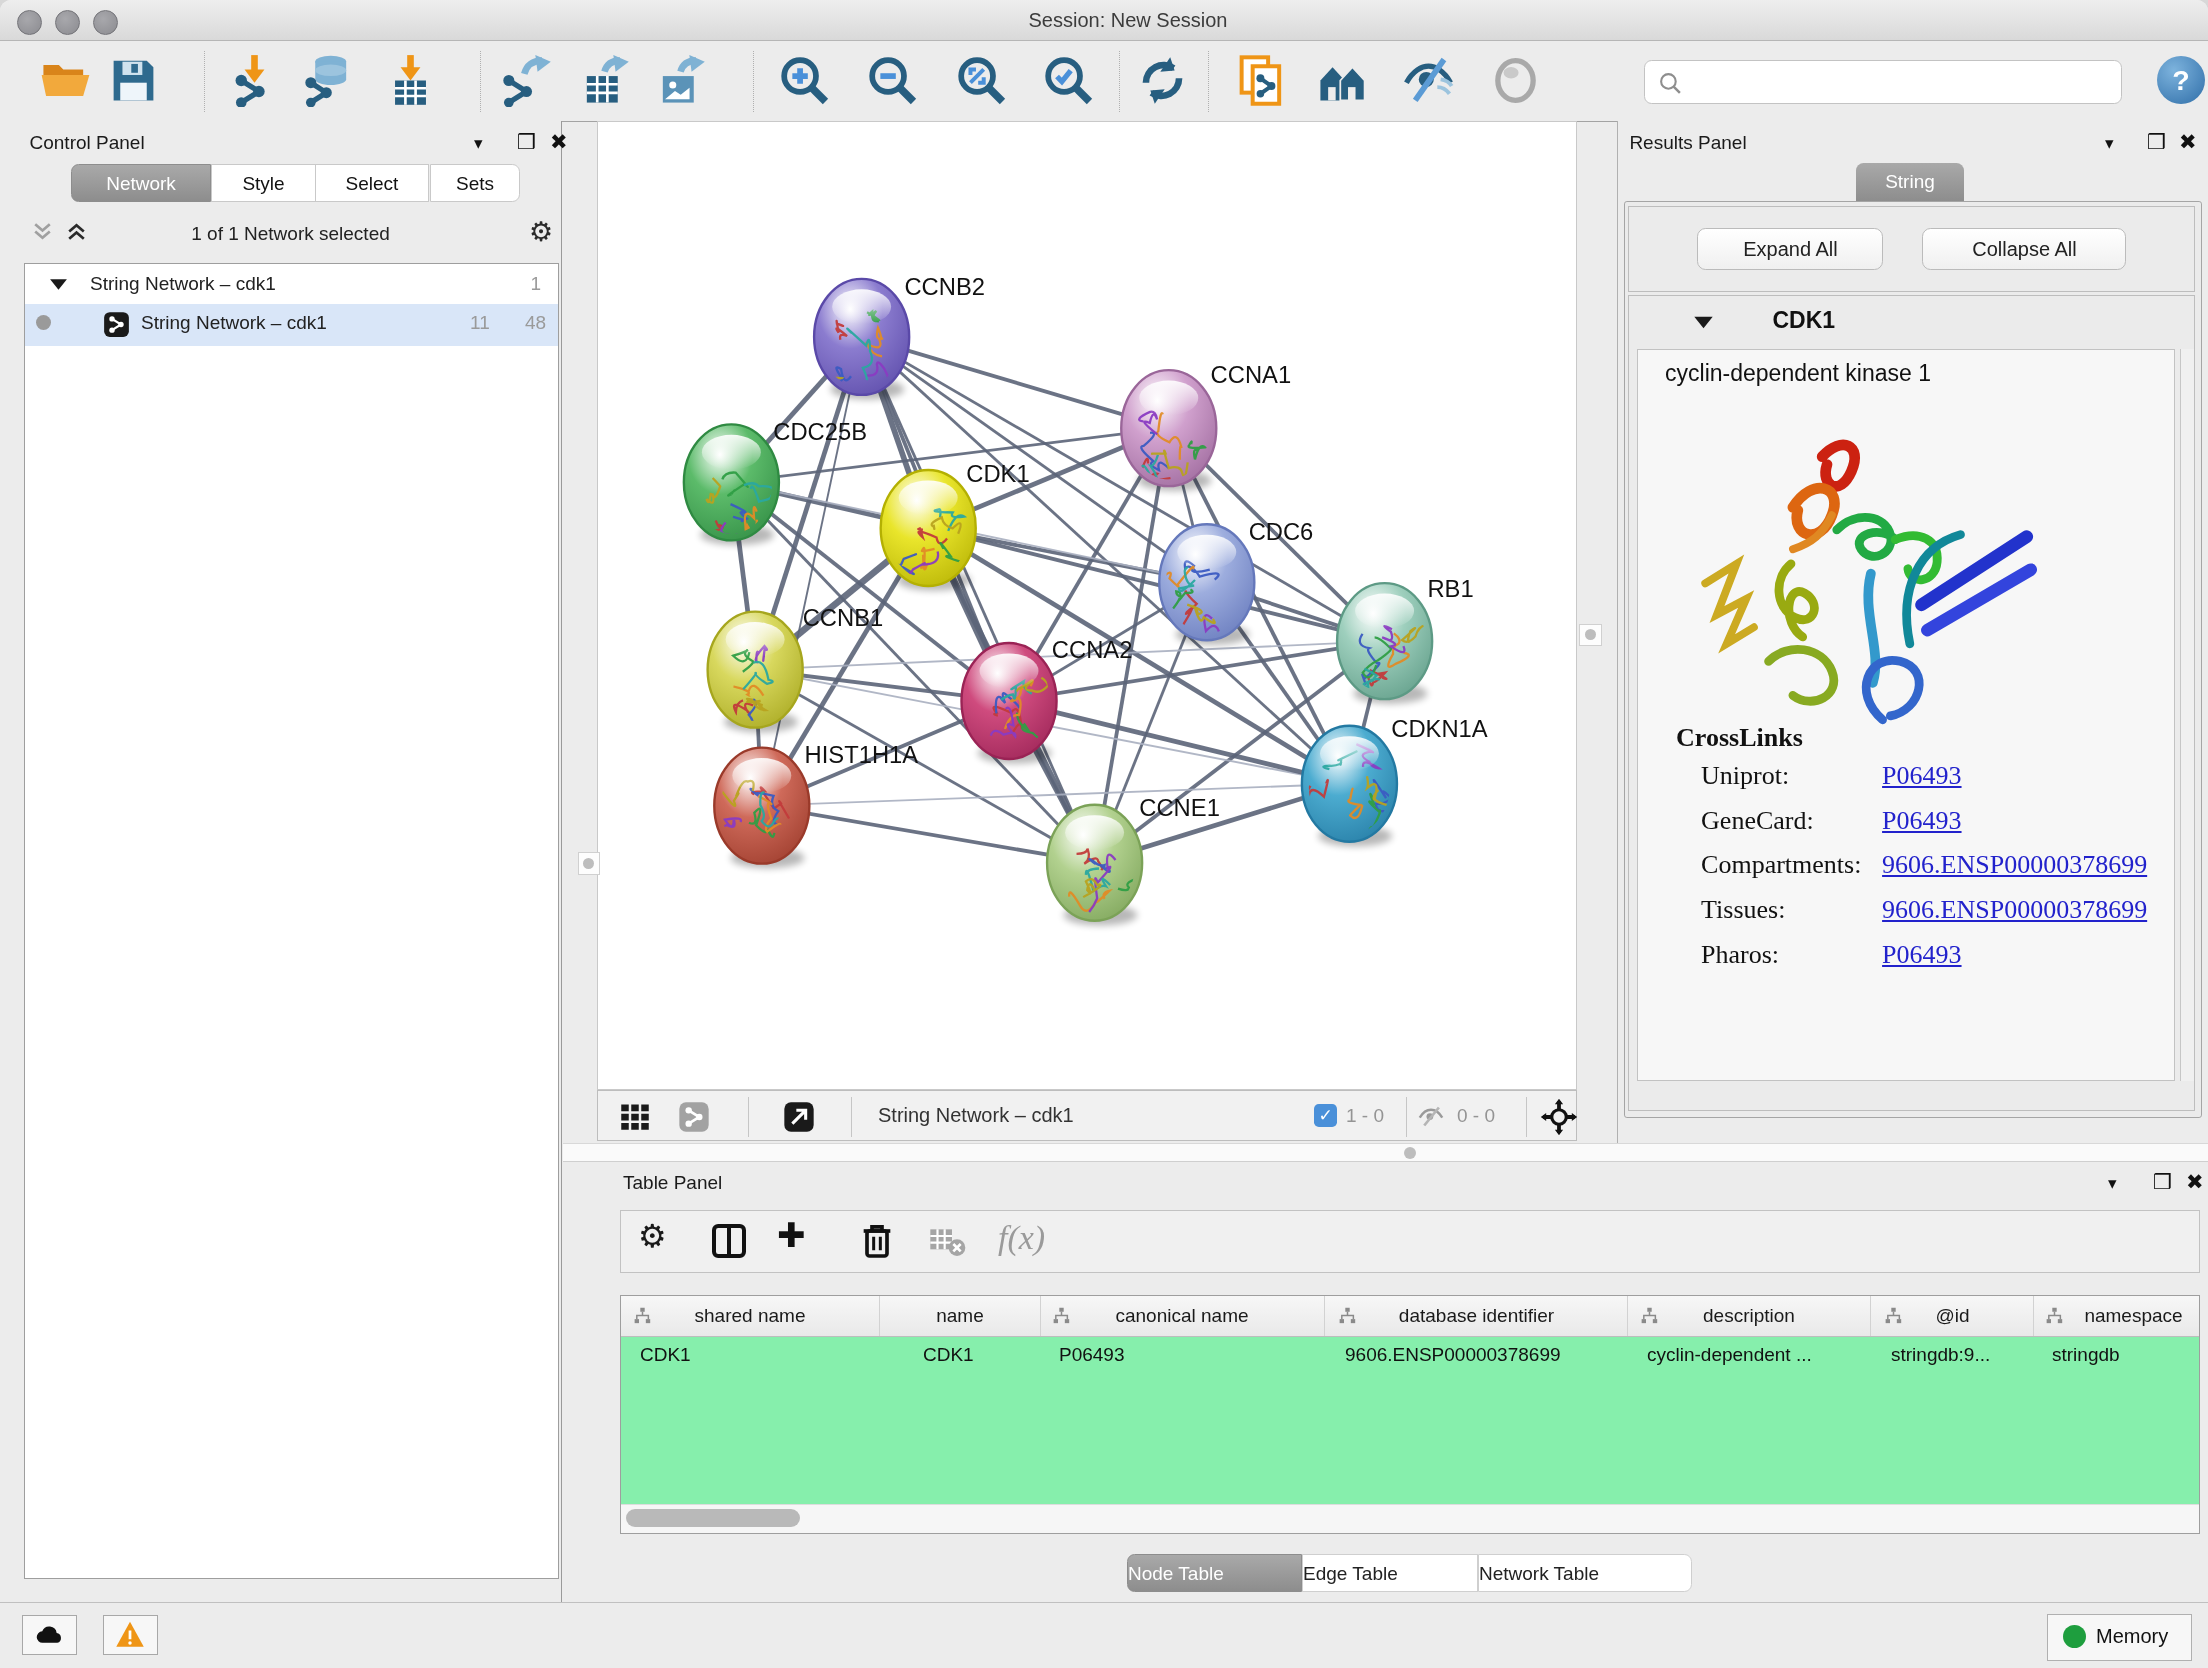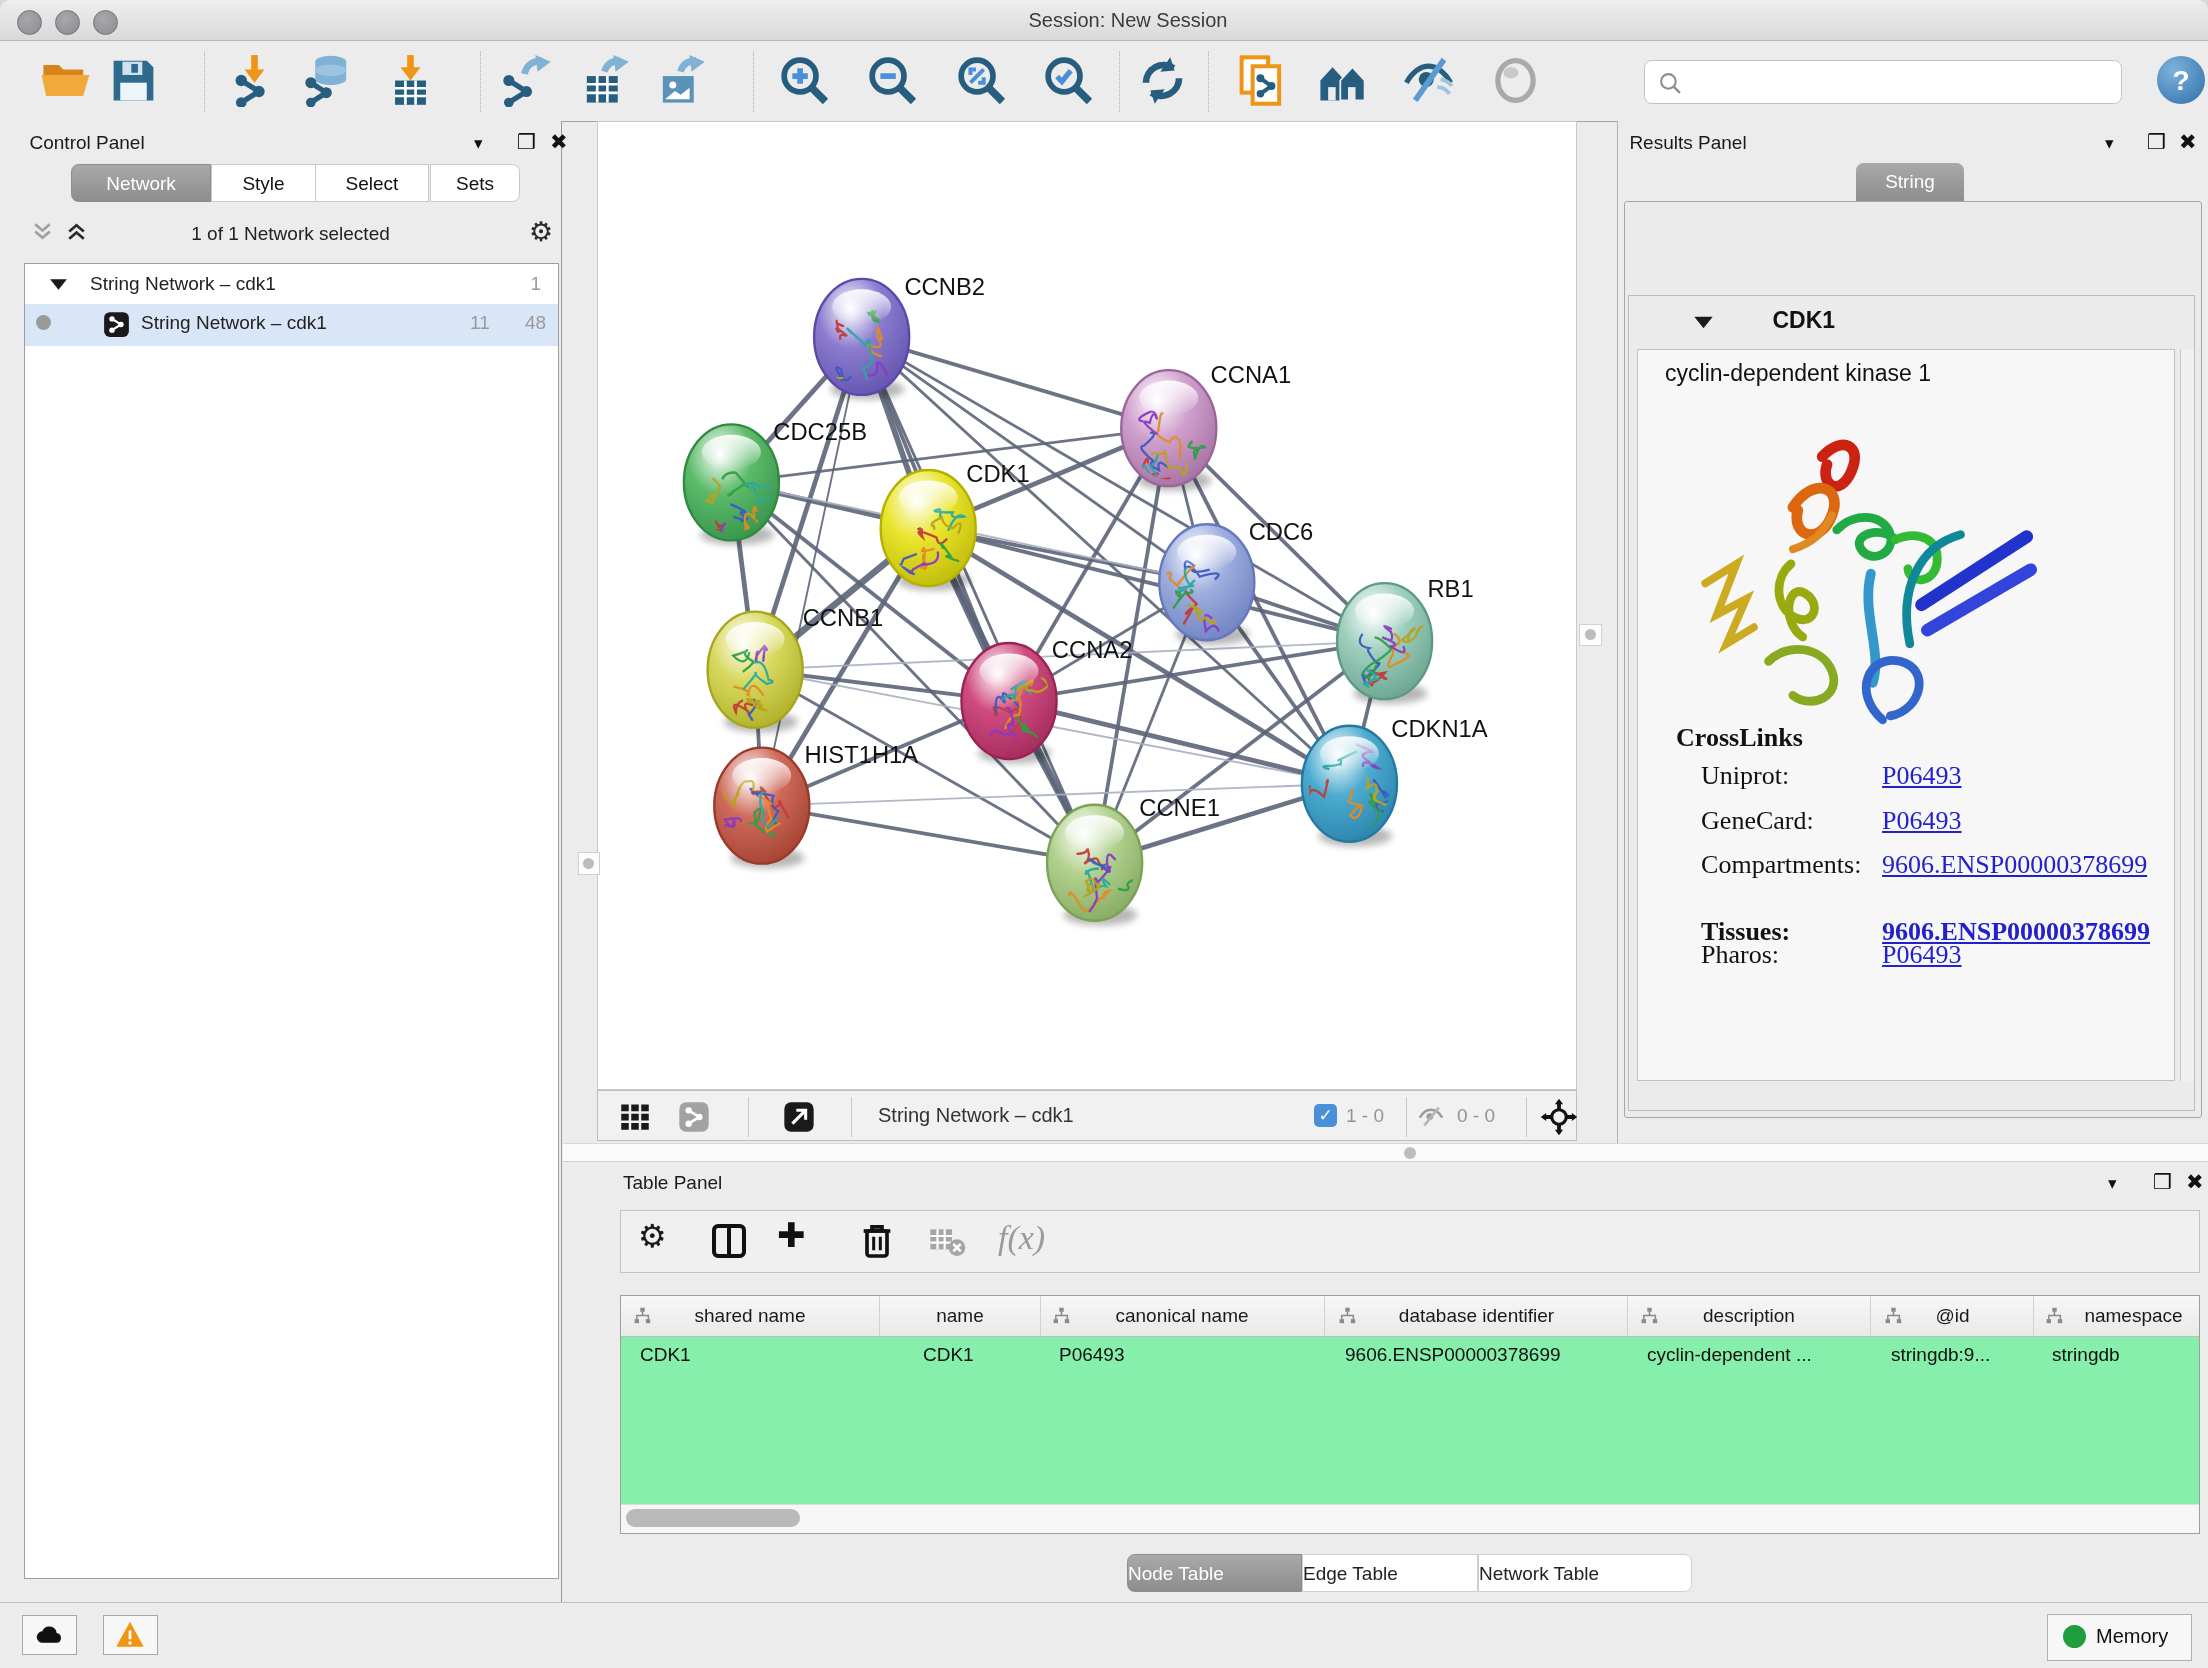--- a/index.html
+++ b/index.html
@@ -680,20 +680,24 @@
   </div>
 
   <div class="abs rpanel">
     <div class="abs panelhead" style="left:11.4px;top:10.5px">Results Panel</div>
     <div class="abs winctl" style="left:487px;top:12.4px;font-size:17px">▾</div>
     <div class="abs winctl" style="left:529px;top:9.5px">❒</div>
     <div class="abs winctl" style="left:561px;top:9.5px">✖</div>
     <div class="abs stringtab"><span>String</span></div>
 
     <div class="abs rcard">
+      <div class="abs btnbox">
+        <div class="rbtn" style="left:68px;width:186px"><span style="line-height:40px">Expand All</span></div>
+        <div class="rbtn" style="left:293px;width:204px"><span style="line-height:40px">Collapse All</span></div>
+      </div>
       <div class="abs sectionbox">
         <div class="generow">
           <svg class="abs" style="left:63px;top:17px" width="23" height="19" viewBox="0 0 20 16">
               <path d="M2 3l8 10 8-10z" fill="#1a1a1a"></path>
             </svg>
           <span class="genename">CDK1</span>
         </div>
         <div class="whitebox">
           <div class="genedesc">cyclin-dependent kinase 1</div>
 
@@ -712,21 +716,21 @@
               <path d="M252 192 L360 122" stroke="#2233cc" stroke-width="13"></path>
               <path d="M258 218 L364 156" stroke="#3344dd" stroke-width="13"></path>
               <path d="M212 310 C180 282 198 242 230 250 C262 258 252 300 220 306" stroke="#3366cc" stroke-width="9"></path>
             </g>
           </svg>
           <div class="xl-title serif" style="top:373px">CrossLinks</div>
           <div id="crosslinks">
               <div class="xlrow serif" style="top: 411px;"><span class="lbl">Uniprot:</span><a>P06493</a></div>
               <div class="xlrow serif" style="top: 456px;"><span class="lbl">GeneCard:</span><a>P06493</a></div>
               <div class="xlrow serif" style="top: 500px;"><span class="lbl">Compartments:</span><a>9606.ENSP00000378699</a></div>
-              <div class="xlrow serif" style="top: 567px; font-weight: bold;"><span class="lbl">Tissues:</span><a>9606.ENSP00000378699</a></div>
+              <div class="xlrow serif" style="top: 545px;"><span class="lbl">Tissues:</span><a>9606.ENSP00000378699</a></div>
               <div class="xlrow serif" style="top: 590px;"><span class="lbl">Pharos:</span><a>P06493</a></div>
             </div>
         </div>
         <div class="rscroll"></div>
       </div>
     </div>
   </div>
 
   <div class="abs tpanel">
     <div class="abs panelhead" style="left:60px;top:9.5px">Table Panel</div>

